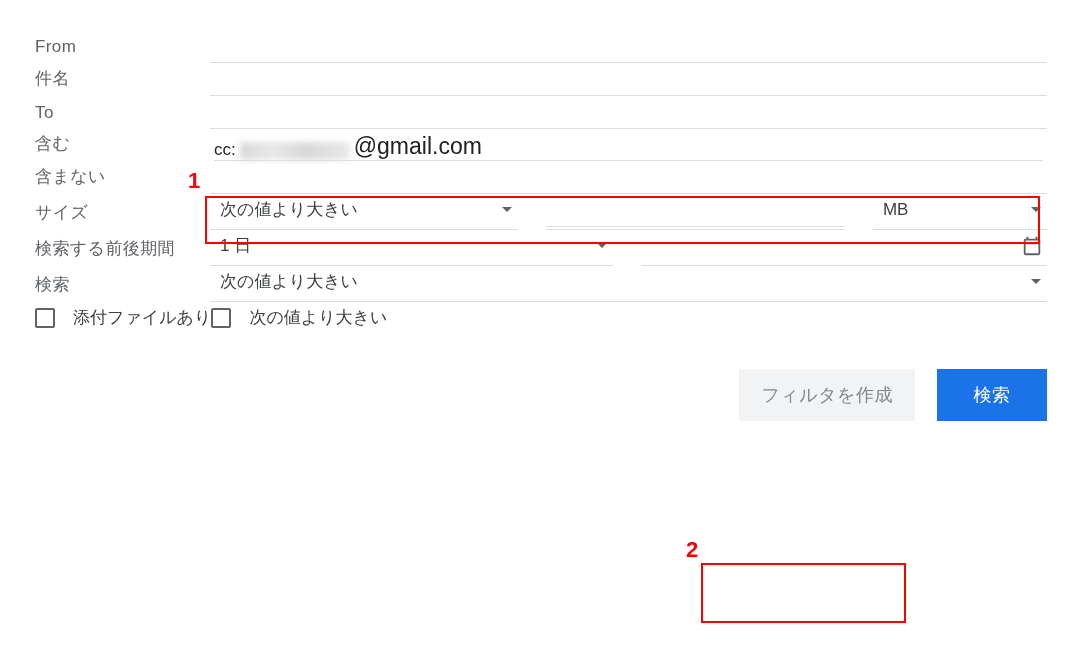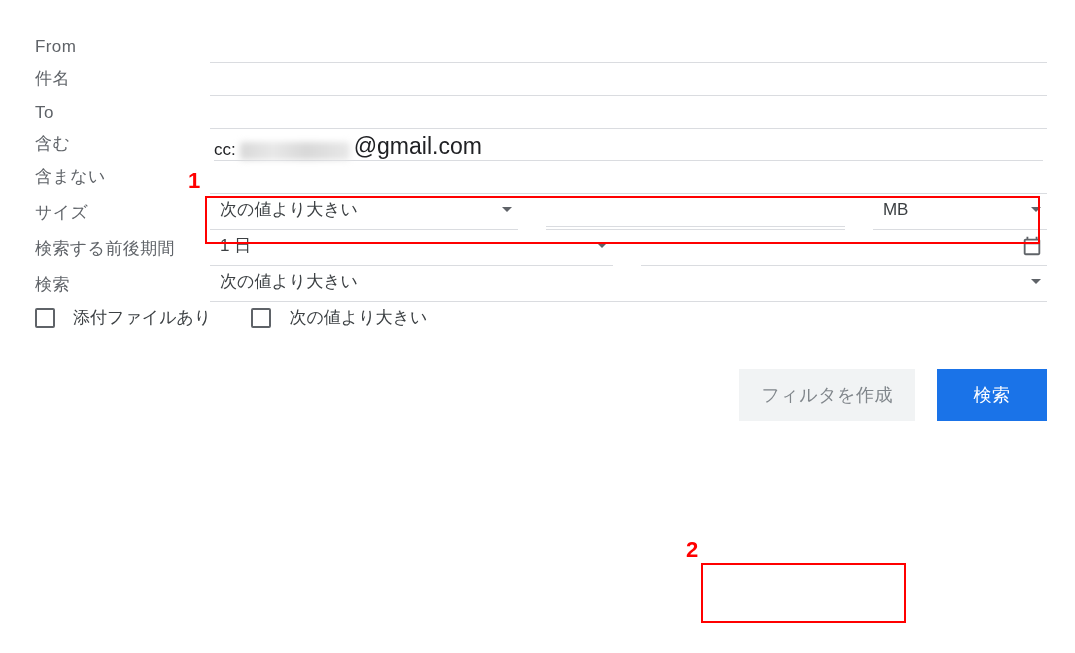--- a/index.html
+++ b/index.html
@@ -122,21 +122,20 @@
   .dr-date { flex: 1; display:flex; align-items:center; border-bottom:1px solid #dadce0; padding: 4px 4px 8px 10px; justify-content: flex-end;}
   .cal-icon {
     width: 22px; height: 22px; position: relative;
   }
   .cal-icon svg { width:22px; height:22px; fill:#5f6368; }
 
   .search-in-row .field .select-wrap { width: 100%; }
 
   .check-row {
     display: flex;
-    gap: 40px;
     margin-top: 4px;
     margin-bottom: 40px;
     padding-left: 0;
   }
   .checkbox-item {
     display: flex;
     align-items: center;
     gap: 18px;
     cursor: pointer;
   }

